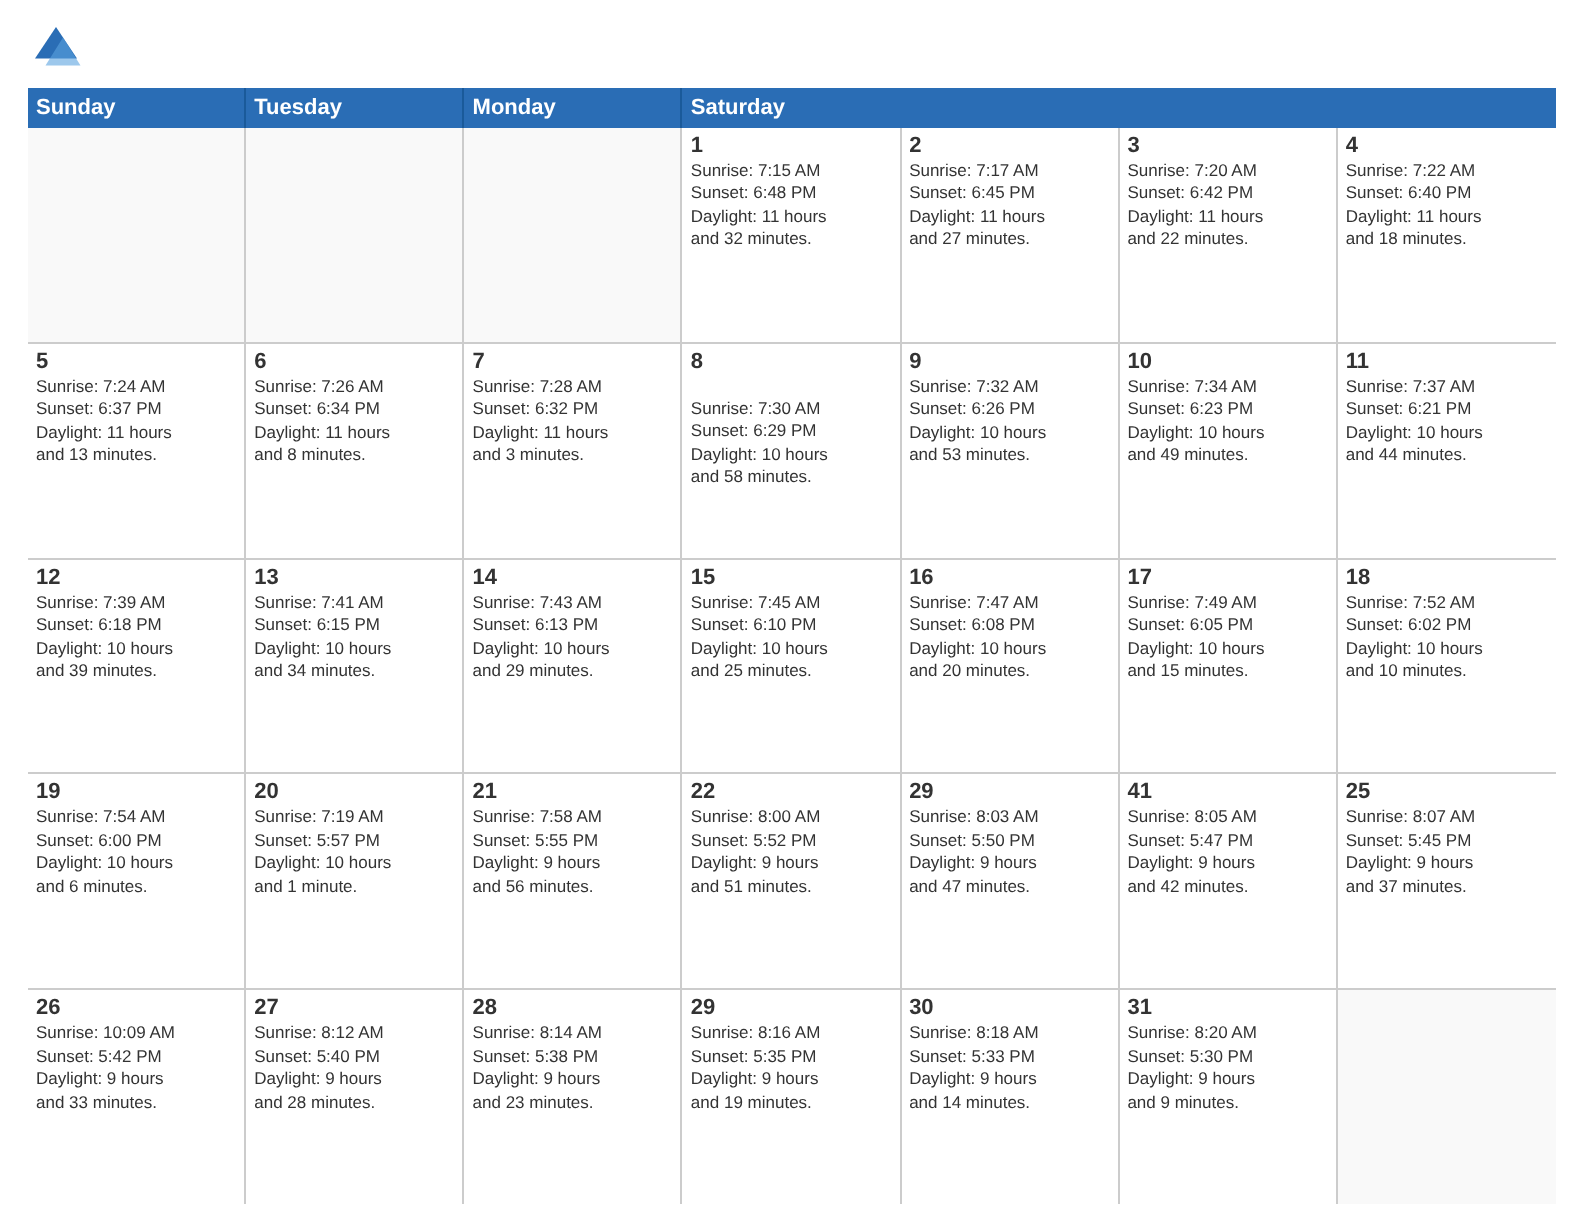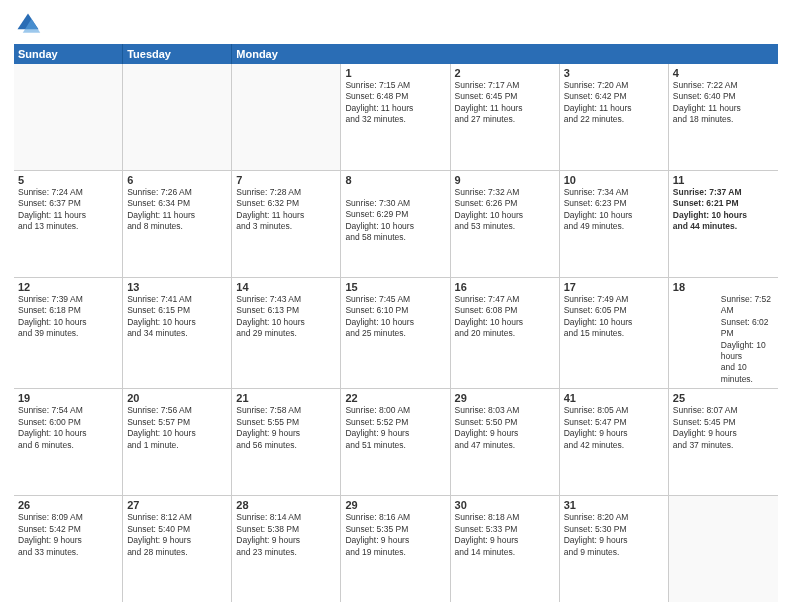--- a/index.html
+++ b/index.html
@@ -134,20 +134,21 @@
       <div class="month-title"></div>
       <div class="location"></div>
     </div>
   </div>
 
   <div class="calendar">
     <div class="cal-header-row" id="cal-header">
         <div class="cal-header-cell">Sunday</div>
         <div class="cal-header-cell">Tuesday</div>
         <div class="cal-header-cell">Monday</div>
+        <div class="cal-header-cell">Saturday</div>
       </div>
     <div class="cal-body" id="cal-body">
         <div class="cal-row">
           <div class="cal-cell empty"></div>
           <div class="cal-cell empty"></div>
           <div class="cal-cell empty"></div>
           <div class="cal-cell">
             <div class="day-num">1</div>
             <div class="cell-text" style="white-space: pre-line;">Sunrise: 7:15 AM
 Sunset: 6:48 PM
@@ -214,21 +215,21 @@
           </div>
           <div class="cal-cell">
             <div class="day-num">10</div>
             <div class="cell-text" style="white-space: pre-line;">Sunrise: 7:34 AM
 Sunset: 6:23 PM
 Daylight: 10 hours
 and 49 minutes.</div>
           </div>
           <div class="cal-cell">
             <div class="day-num">11</div>
-            <div class="cell-text" style="white-space: pre-line; font-weight: bold;">Sunrise: 7:37 AM
+            <div class="cell-text" style="white-space: pre-line;">Sunrise: 7:37 AM
 Sunset: 6:21 PM
 Daylight: 10 hours
 and 44 minutes.</div>
           </div>
         </div>
         <div class="cal-row">
           <div class="cal-cell">
             <div class="day-num">12</div>
             <div class="cell-text" style="white-space: pre-line;">Sunrise: 7:39 AM
 Sunset: 6:18 PM
@@ -265,37 +266,37 @@
           </div>
           <div class="cal-cell">
             <div class="day-num">17</div>
             <div class="cell-text" style="white-space: pre-line;">Sunrise: 7:49 AM
 Sunset: 6:05 PM
 Daylight: 10 hours
 and 15 minutes.</div>
           </div>
           <div class="cal-cell">
             <div class="day-num">18</div>
-            <div class="cell-text" style="white-space: pre-line; margin-left: 48px;">Sunrise: 7:52 AM
+            <div class="cell-text" style="white-space: pre-line;">Sunrise: 7:52 AM
 Sunset: 6:02 PM
 Daylight: 10 hours
 and 10 minutes.</div>
           </div>
         </div>
         <div class="cal-row">
           <div class="cal-cell">
             <div class="day-num">19</div>
             <div class="cell-text" style="white-space: pre-line;">Sunrise: 7:54 AM
 Sunset: 6:00 PM
 Daylight: 10 hours
 and 6 minutes.</div>
           </div>
           <div class="cal-cell">
             <div class="day-num">20</div>
-            <div class="cell-text" style="white-space: pre-line;">Sunrise: 7:56 AM
+            <div class="cell-text" style="white-space: pre-line;">Sunrise: 7:19 AM
 Sunset: 5:57 PM
 Daylight: 10 hours
 and 1 minute.</div>
           </div>
           <div class="cal-cell">
             <div class="day-num">21</div>
             <div class="cell-text" style="white-space: pre-line;">Sunrise: 7:58 AM
 Sunset: 5:55 PM
 Daylight: 9 hours
 and 56 minutes.</div>
@@ -325,21 +326,21 @@
             <div class="day-num">25</div>
             <div class="cell-text" style="white-space: pre-line;">Sunrise: 8:07 AM
 Sunset: 5:45 PM
 Daylight: 9 hours
 and 37 minutes.</div>
           </div>
         </div>
         <div class="cal-row">
           <div class="cal-cell">
             <div class="day-num">26</div>
-            <div class="cell-text" style="white-space: pre-line;">Sunrise: 8:09 AM
+            <div class="cell-text" style="white-space: pre-line;">Sunrise: 10:09 AM
 Sunset: 5:42 PM
 Daylight: 9 hours
 and 33 minutes.</div>
           </div>
           <div class="cal-cell">
             <div class="day-num">27</div>
             <div class="cell-text" style="white-space: pre-line;">Sunrise: 8:12 AM
 Sunset: 5:40 PM
 Daylight: 9 hours
 and 28 minutes.</div>

